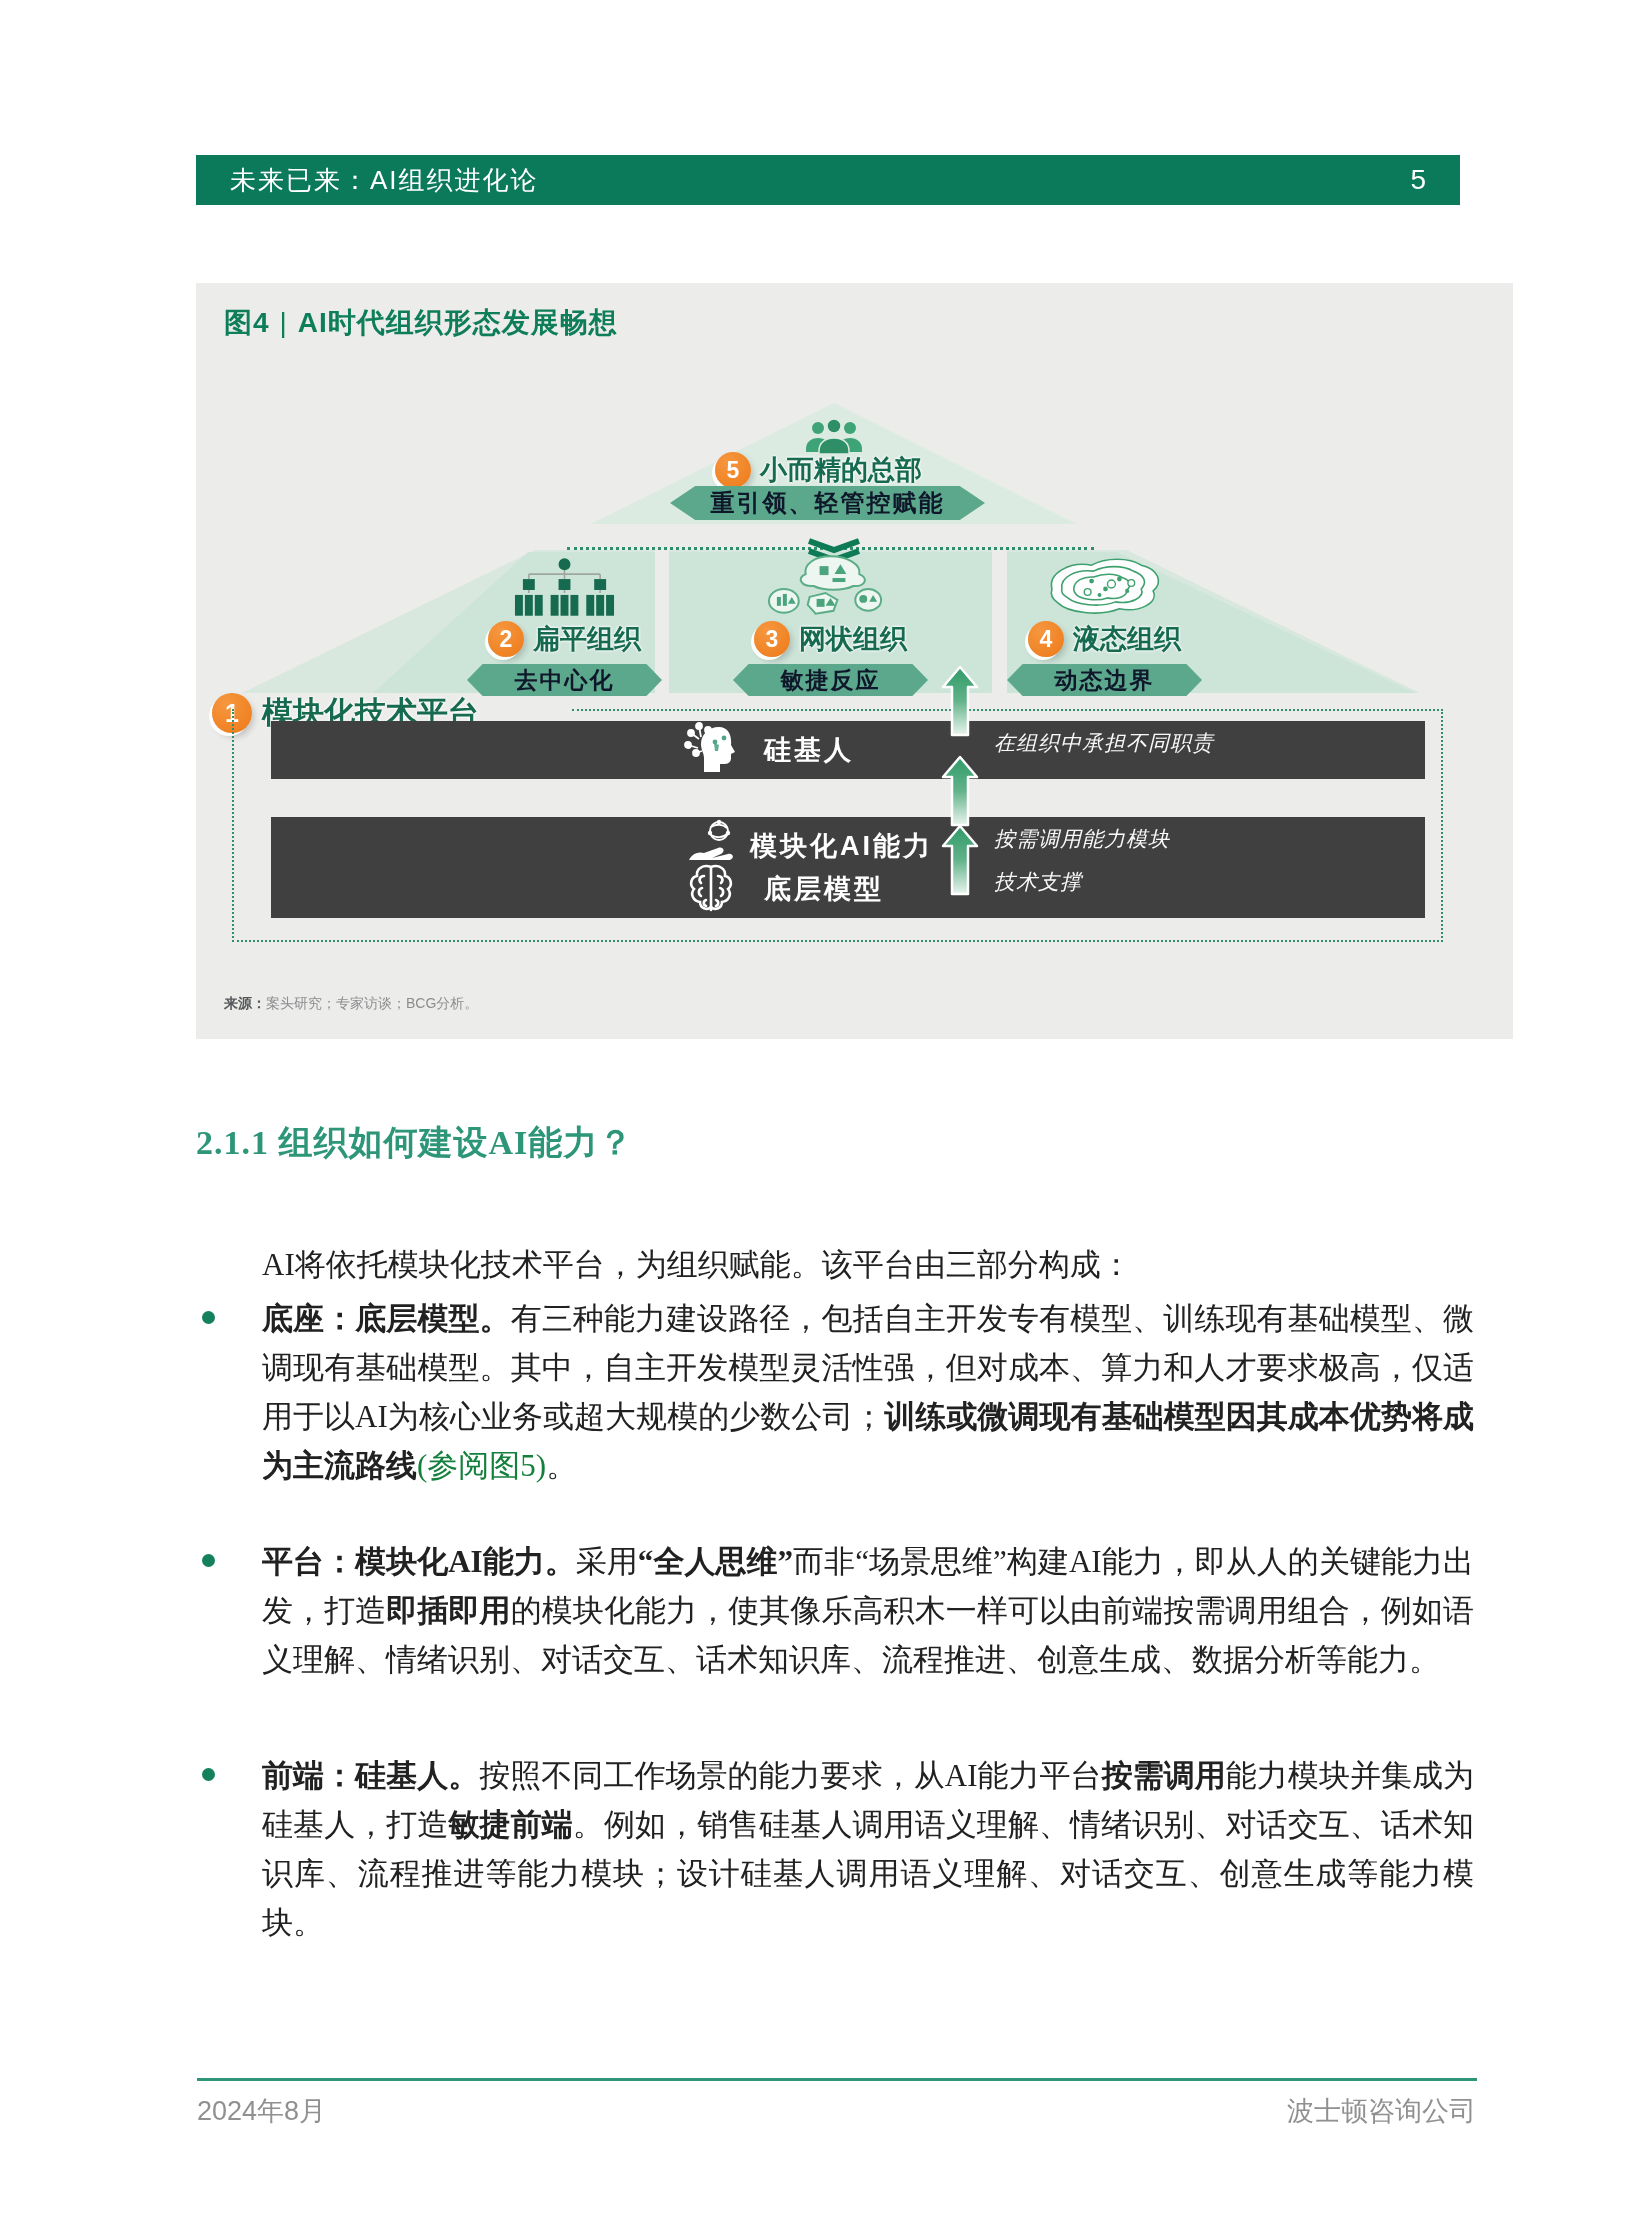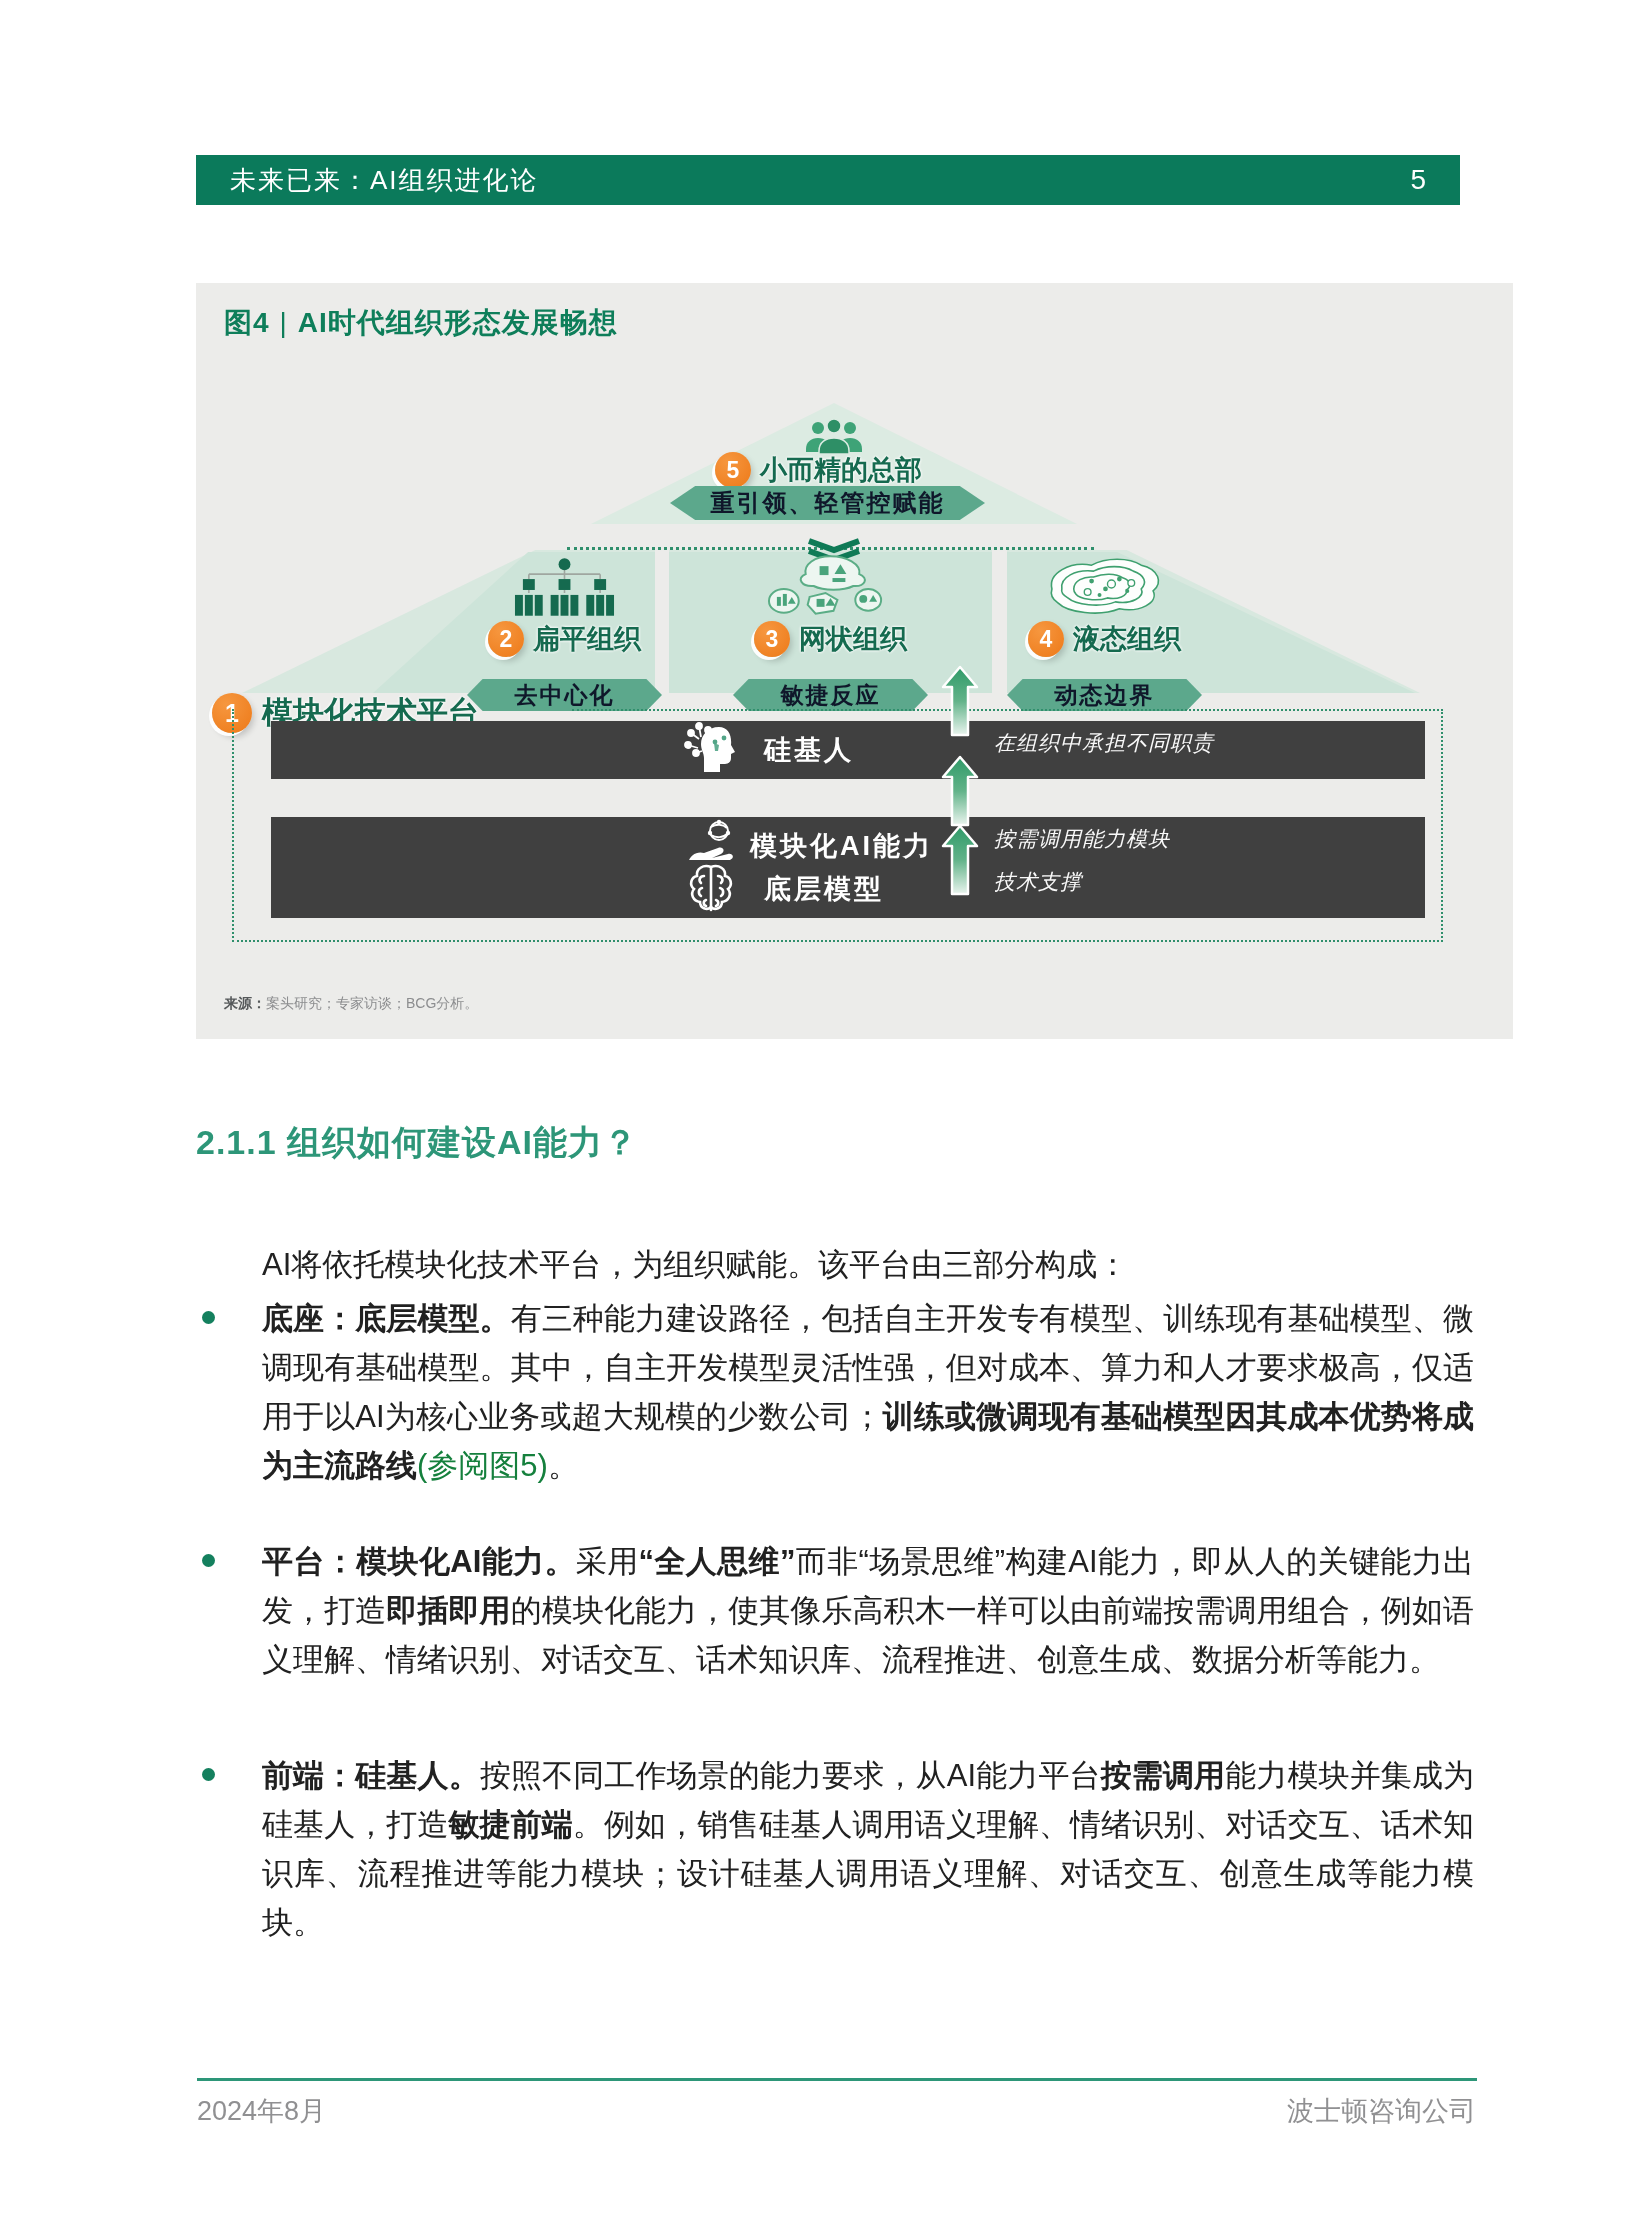--- a/index.html
+++ b/index.html
@@ -42,39 +42,39 @@
   .peeps{position:absolute;left:608px;top:135px;}
   .row5{position:absolute;left:519px;top:169px;display:flex;align-items:center;gap:9px;}
   .row5 .lbl{font-size:27px;}
   .banner5{position:absolute;left:474px;top:203px;width:315px;height:34px;font-size:24px;letter-spacing:2px;}
   
   .mcol{position:absolute;top:272px;width:199px;display:flex;flex-direction:column;align-items:center;}
   .c2{left:269px;} .c3{left:535px;} .c4{left:809px;}
   .mcol .ic{height:62px;display:flex;align-items:flex-end;justify-content:center;}
   .mcol .nrow{margin-top:3px;display:flex;align-items:center;gap:9px;height:38px;}
   .mcol .nrow .lbl{font-size:27px;white-space:nowrap;}
-  .mcol .banner{margin-top:21px;width:195px;height:32px;font-size:23px;letter-spacing:2px;flex:none;}
+  .mcol .banner{margin-top:6px;width:195px;height:32px;font-size:23px;letter-spacing:2px;flex:none;}
   
   .prow{position:absolute;left:16px;top:409px;display:flex;align-items:center;gap:10px;}
   .prow .lbl{font-size:31px;white-space:nowrap;}
   .pdots{position:absolute;left:36px;top:426px;width:1207px;height:231px;
          border-left:2px dotted #2f8f6c;border-right:2px dotted #2f8f6c;border-bottom:2px dotted #2f8f6c;}
   .pdotstop{position:absolute;left:376px;top:426px;width:867px;border-top:2px dotted #2f8f6c;}
   .bar{position:absolute;left:75px;width:1154px;height:58px;background:#404040;display:flex;align-items:center;
        padding-left:413px;box-sizing:border-box;gap:26px;}
   .bar .lbl{color:#fff;font-weight:700;font-size:27px;letter-spacing:3px;}
   .bar .ann{position:absolute;left:723px;top:8px;color:rgba(255,255,255,.97);font-style:italic;font-size:21px;
             font-family:"Liberation Serif","DejaVu Serif",serif;letter-spacing:1px;}
   .b1{top:438px;} .b2{top:534px;gap:12px;} .b3{top:577px;}
   .arrow{position:absolute;left:745px;}
   .a1{top:382px;} .a2{top:472px;} .a3{top:541px;}
   .src{position:absolute;left:28px;top:712px;font-size:14px;color:#8c8d8f;}
   .src b{color:#55585a;}
   
-  .serif{font-family:Liberation Sans, sans-serif;}
+  .serif{font-family:Liberation Serif, serif;}
   .h211{position:absolute;left:196px;top:1120px;font-size:34px;font-weight:700;color:#2d9678;letter-spacing:1px;}
   .intro{position:absolute;left:262px;top:1244px;font-size:31px;color:#212121;margin:0;}
   .bullet{position:absolute;left:196px;width:1282px;}
   .bullet .dot{position:absolute;left:6px;top:17px;width:13px;height:13px;border-radius:50%;background:#14805e;}
   .bullet .bt{margin-left:66px;width:1212px;font-size:31px;line-height:49px;color:#212121;
               text-align:justify;text-justify:inter-ideograph;}
   .rb{font-weight:700;} .rg{color:#15803d;}
   
   .fline{position:absolute;left:197px;top:2078px;width:1280px;height:3px;background:#2d9678;}
   .fdate{position:absolute;left:197px;top:2093px;font-size:27px;color:#909092;}

